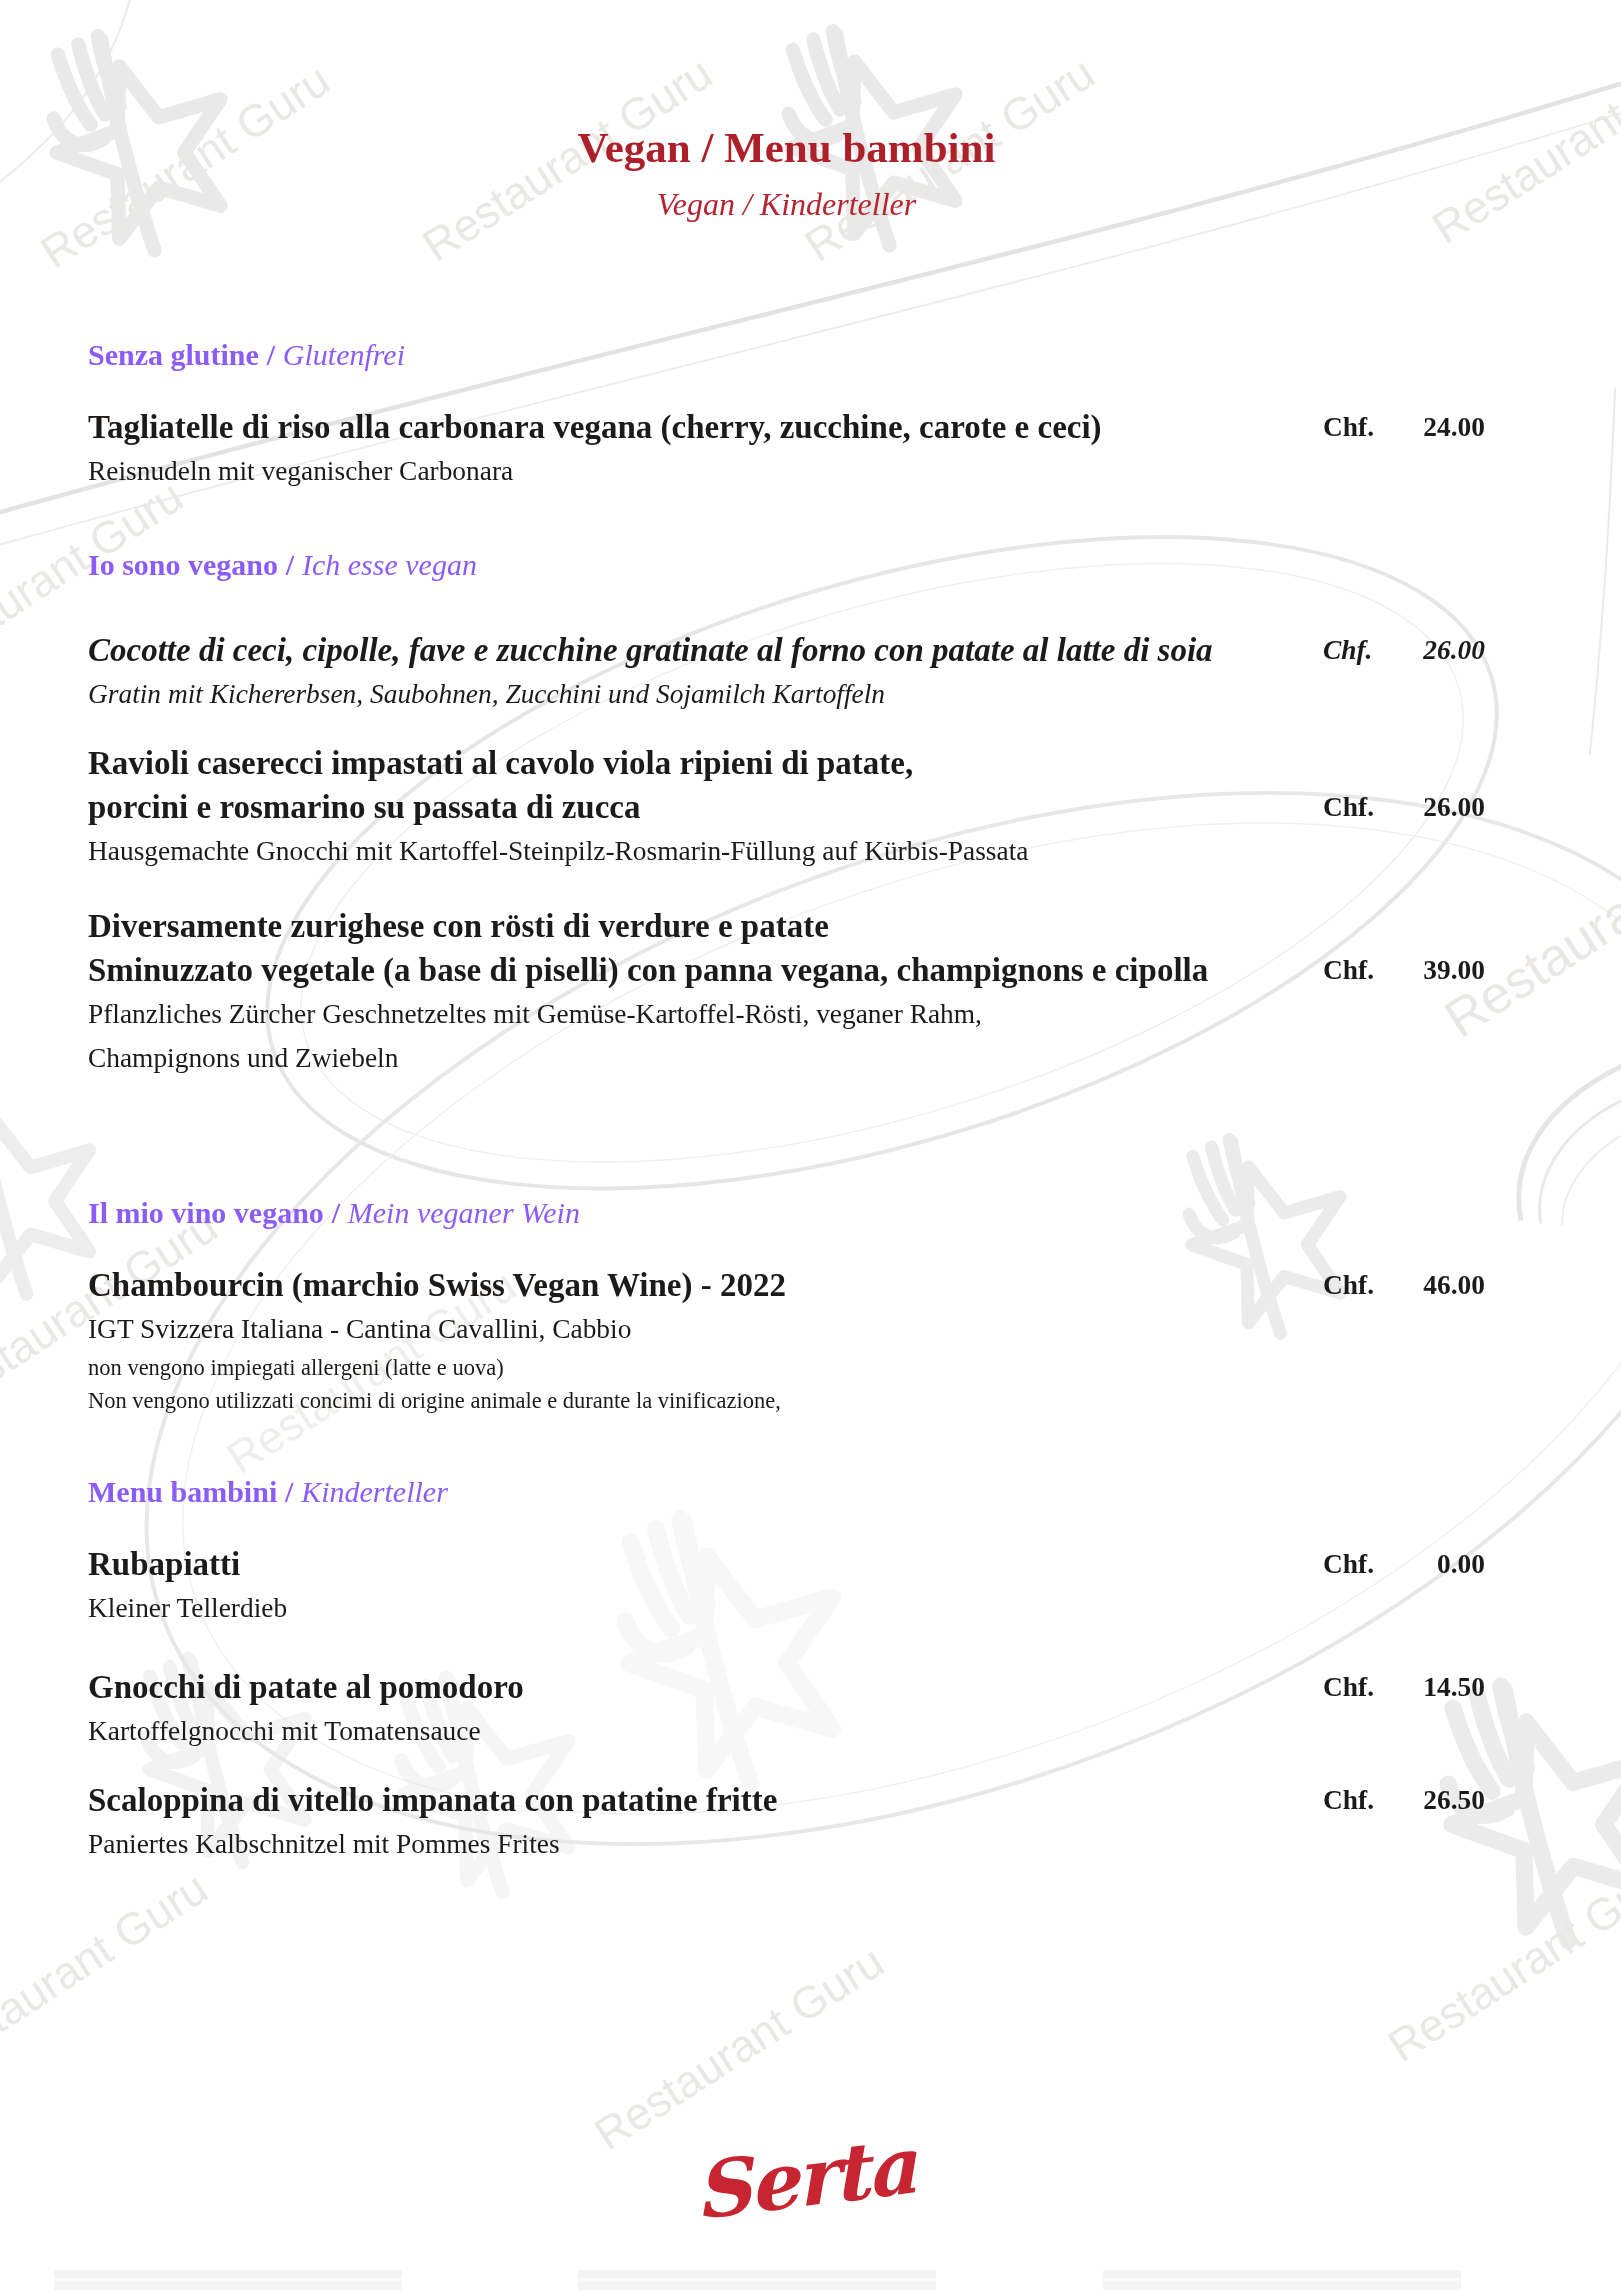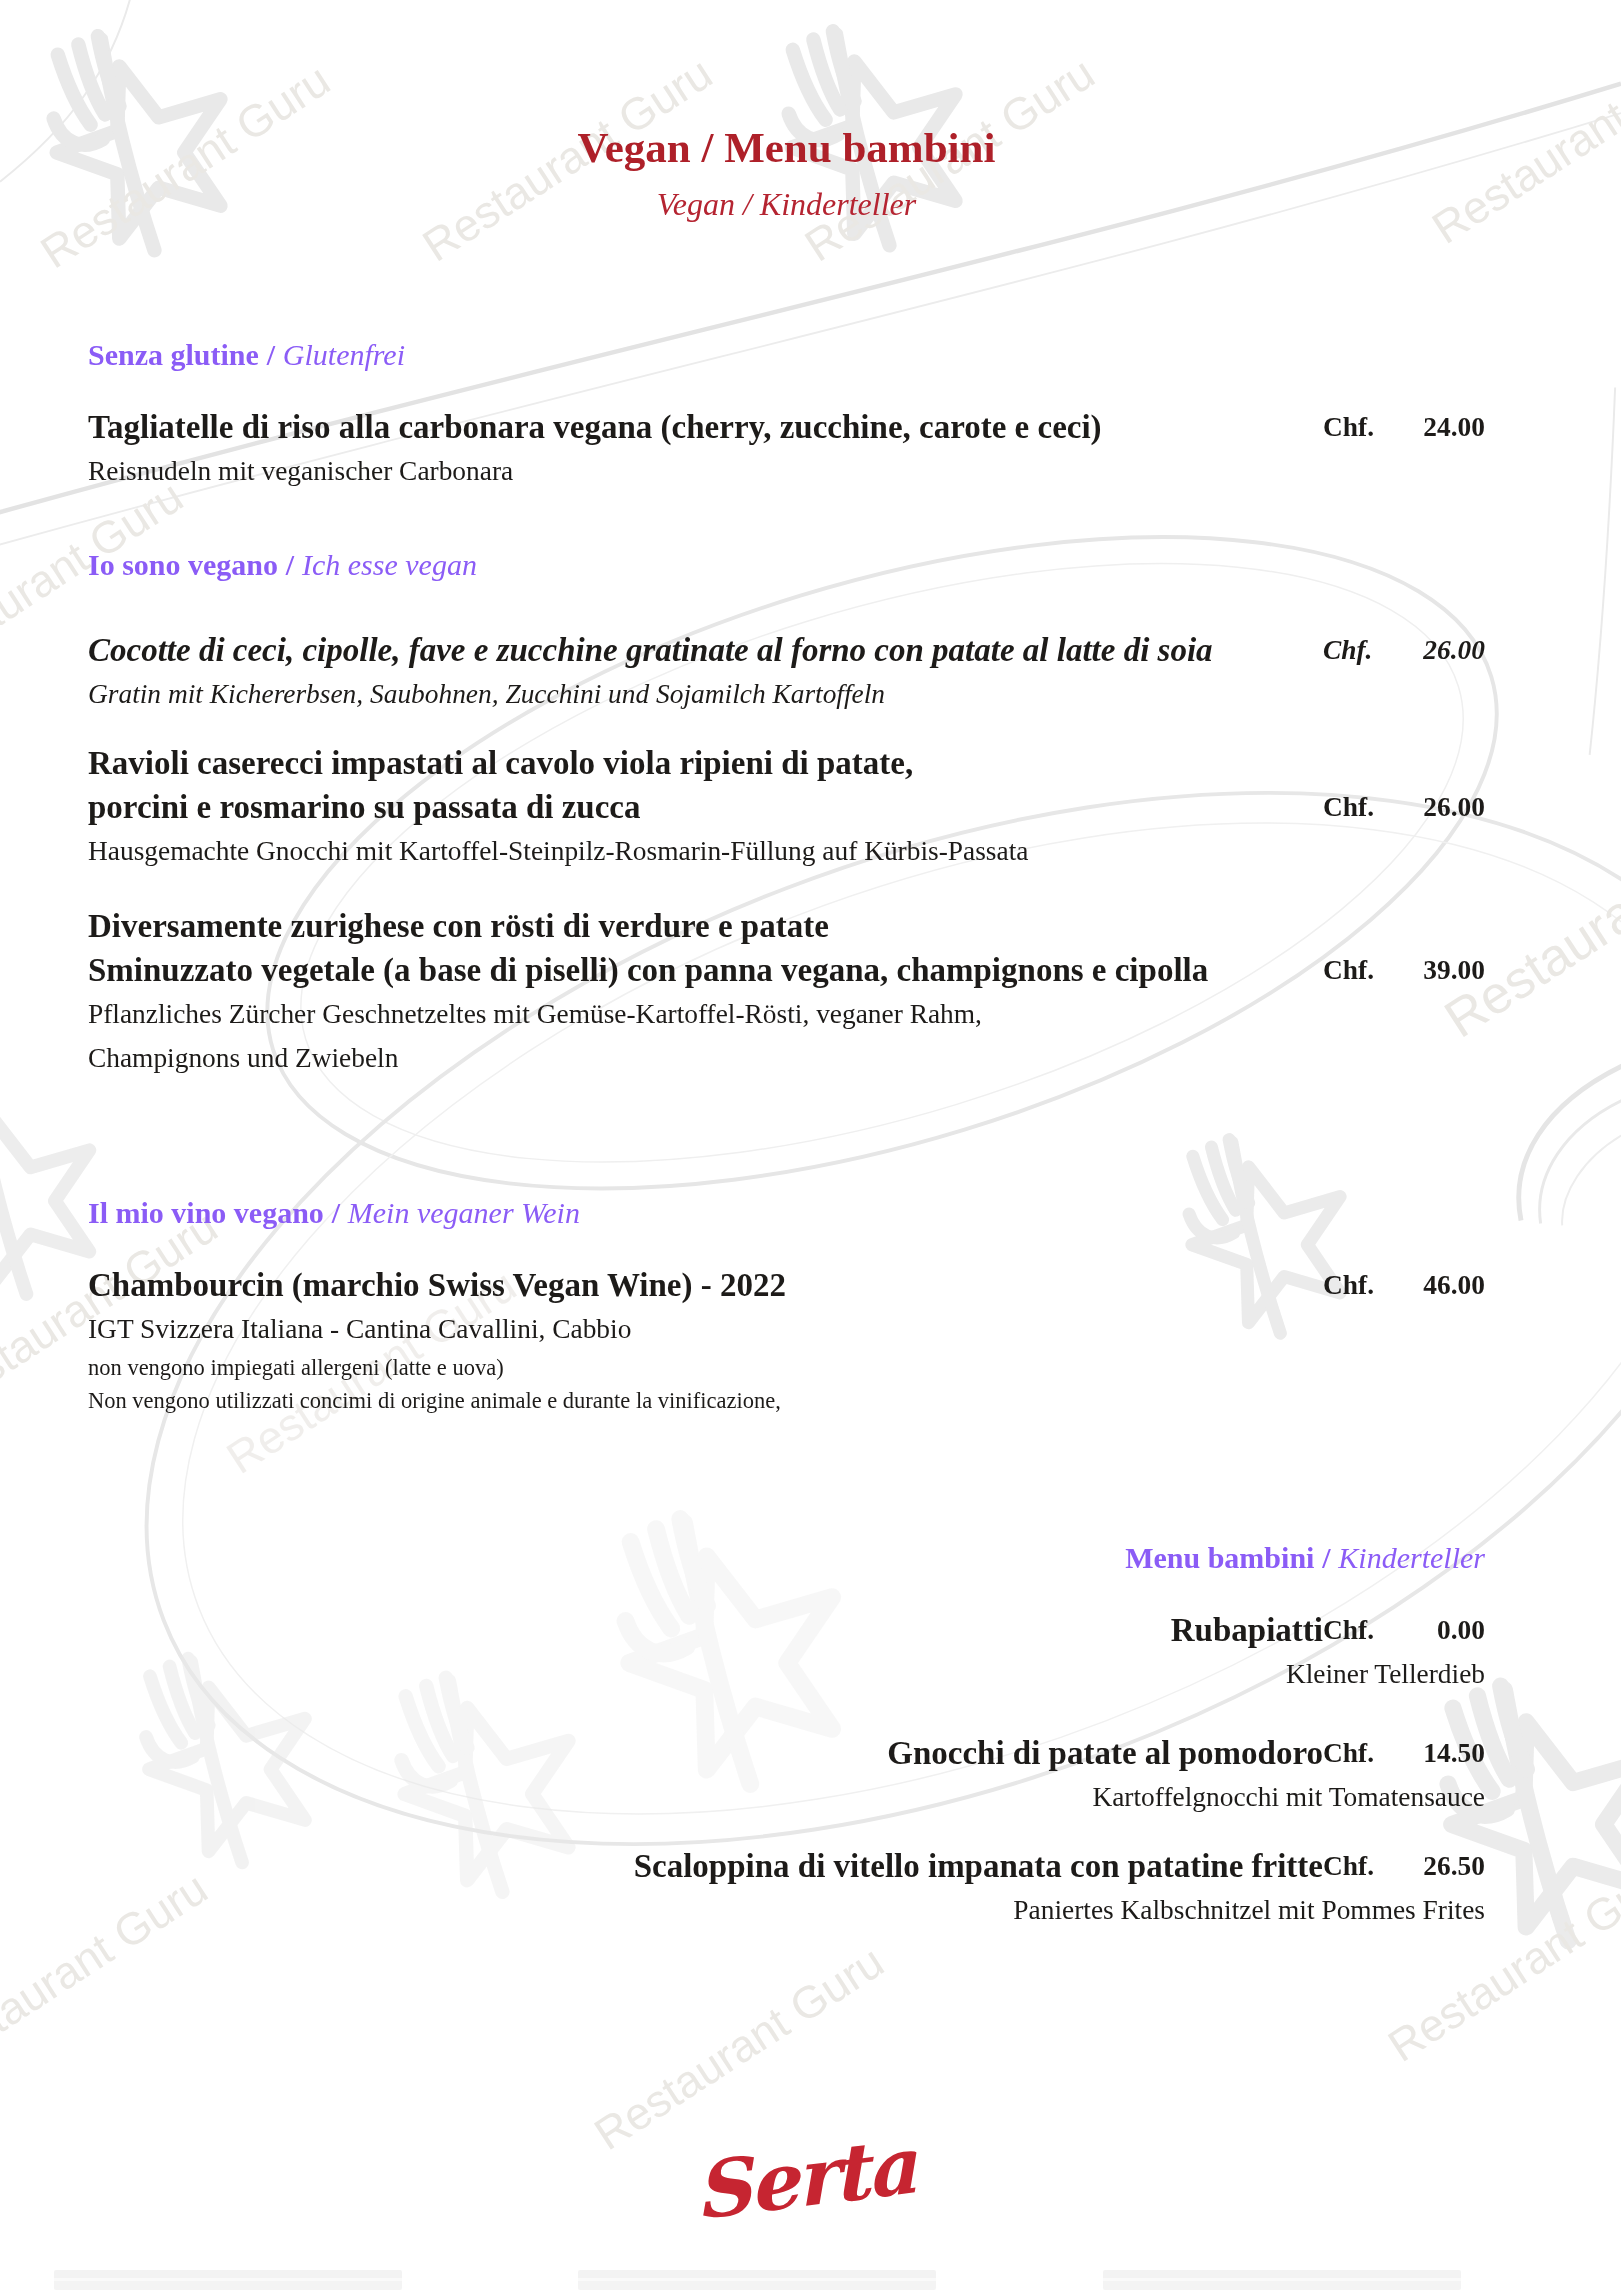--- a/index.html
+++ b/index.html
@@ -203,21 +203,21 @@
               <div class="ds">IGT Svizzera Italiana - Cantina Cavallini, Cabbio</div>
             </div>
             <div class="row noterow">
               <div class="nt">non vengono impiegati allergeni (latte e uova)</div>
             </div>
             <div class="row noterow">
               <div class="nt">Non vengono utilizzati concimi di origine animale e durante la vinificazione,</div>
             </div>
           </div>
         </div>
-        <div style="margin-top: 119px; text-align: right;">
+        <div style="margin-top: 53px;">
           <div class="sec-head"><span class="it">Menu bambini</span><span class="sep">/</span><span class="de">Kinderteller</span></div>
           <div style="margin-top: 29px;">
             <div class="row">
               <div class="nm">Rubapiatti</div>
               <div class="price">
                 <span>Chf.</span>
                 <span>0.00</span>
               </div>
             </div>
             <div class="row">

